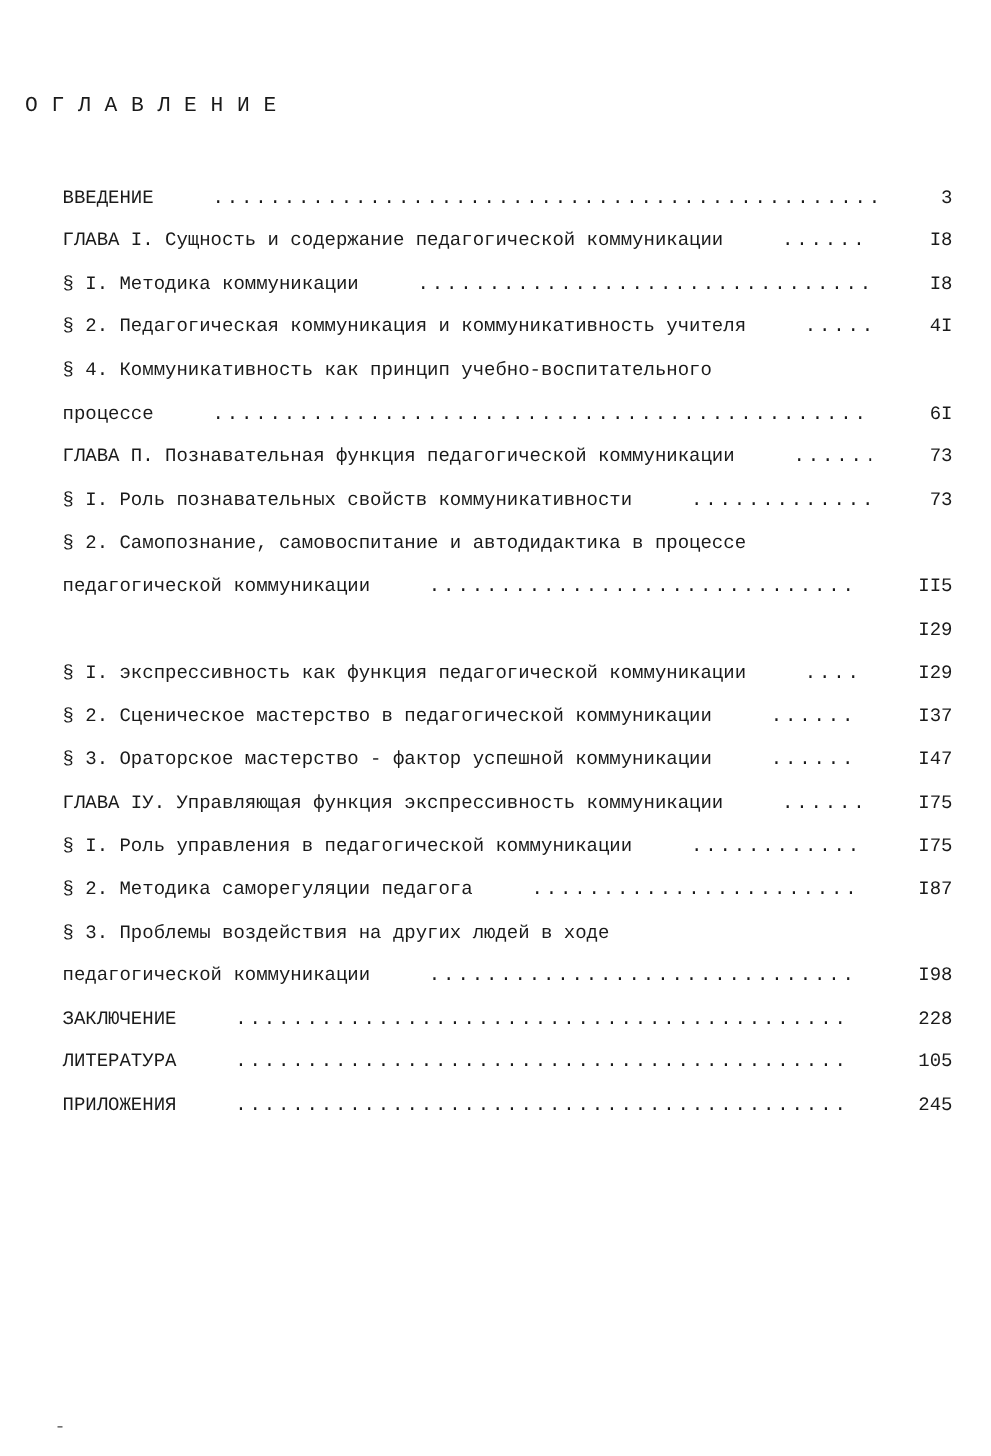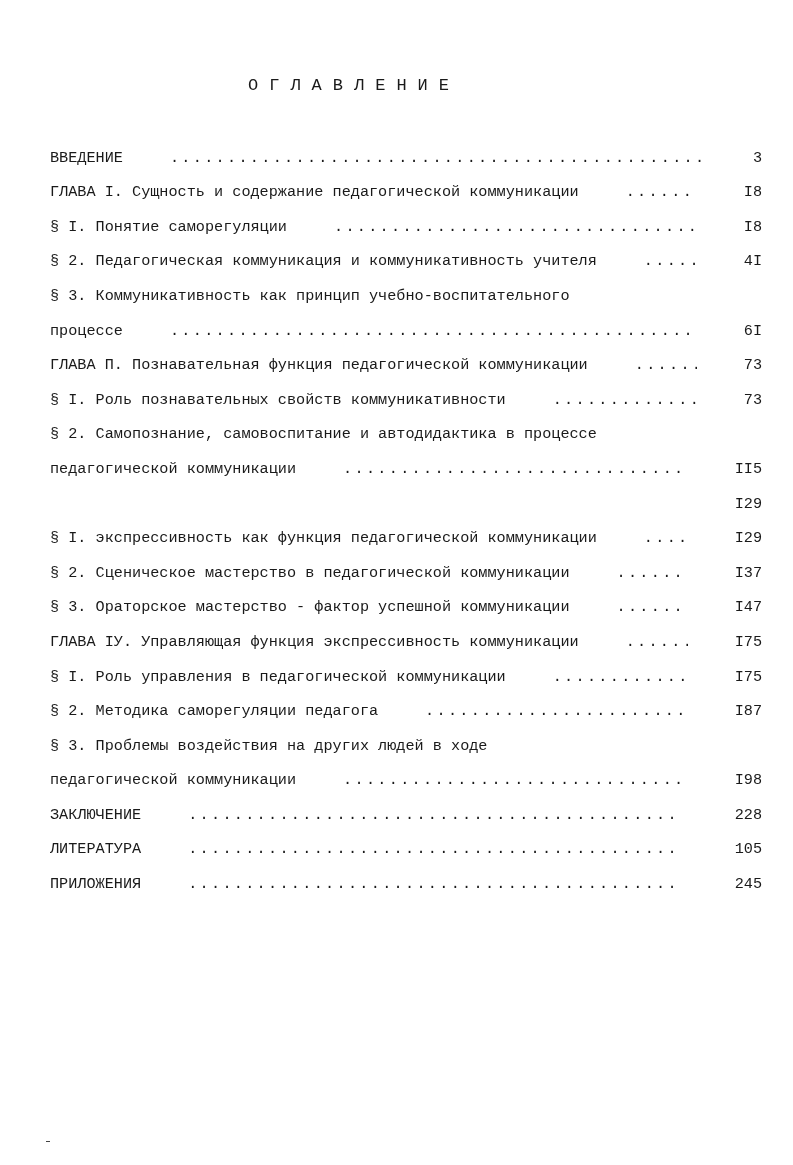--- a/index.html
+++ b/index.html
@@ -3,21 +3,21 @@
 <meta charset="utf-8">
 <style>
   html, body { margin: 0; padding: 0; background: #ffffff; }
   body {
     width: 793px; height: 1165px; position: relative; overflow: hidden;
     font-family: "Liberation Mono", "DejaVu Sans Mono", monospace;
     color: #1a1a1a;
   }
   .title {
     position: absolute; top: 76px; left: 0; width: 688px;
-    text-align: center; font-size: 17px; letter-spacing: 11px;
+    font-size: 17px; letter-spacing: 11px;
     padding-left: 20px; box-sizing: border-box;
   }
   .toc { position: absolute; top: 133px; left: 50px; width: 712px; }
   .row {
     height: 34.6px; display: flex; align-items: flex-end;
     font-size: 15.2px; line-height: 20px; white-space: nowrap; overflow: hidden; gap: 46px;
   }
   .row .lbl { flex: 0 0 auto; }
   .row .dots {
     flex: 1 1 auto; overflow: hidden; white-space: nowrap;
@@ -41,31 +41,31 @@
       <span class="lbl">ВВЕДЕНИЕ</span>
       <span class="dots"></span>
       <span class="pg">3</span>
     </div>
   <div class="row">
       <span class="lbl">ГЛАВА I. Сущность и содержание педагогической коммуникации</span>
       <span class="dots"></span>
       <span class="pg">I8</span>
     </div>
   <div class="row">
-      <span class="lbl">§ I. Понятие саморегуляции</span>
+      <span class="lbl">§ I. Методика коммуникации</span>
       <span class="dots"></span>
       <span class="pg">I8</span>
     </div>
   <div class="row">
       <span class="lbl">§ 2. Педагогическая коммуникация и коммуникативность учителя</span>
       <span class="dots"></span>
       <span class="pg">4I</span>
     </div>
   <div class="row nodots">
-      <span class="lbl">§ 3. Коммуникативность как принцип учебно-воспитательного</span>
+      <span class="lbl">§ 4. Коммуникативность как принцип учебно-воспитательного</span>
       <span class="dots"></span>
       <span class="pg"></span>
     </div>
   <div class="row">
       <span class="lbl">процессе</span>
       <span class="dots"></span>
       <span class="pg">6I</span>
     </div>
   <div class="row">
       <span class="lbl">ГЛАВА П. Познавательная функция педагогической коммуникации</span>

